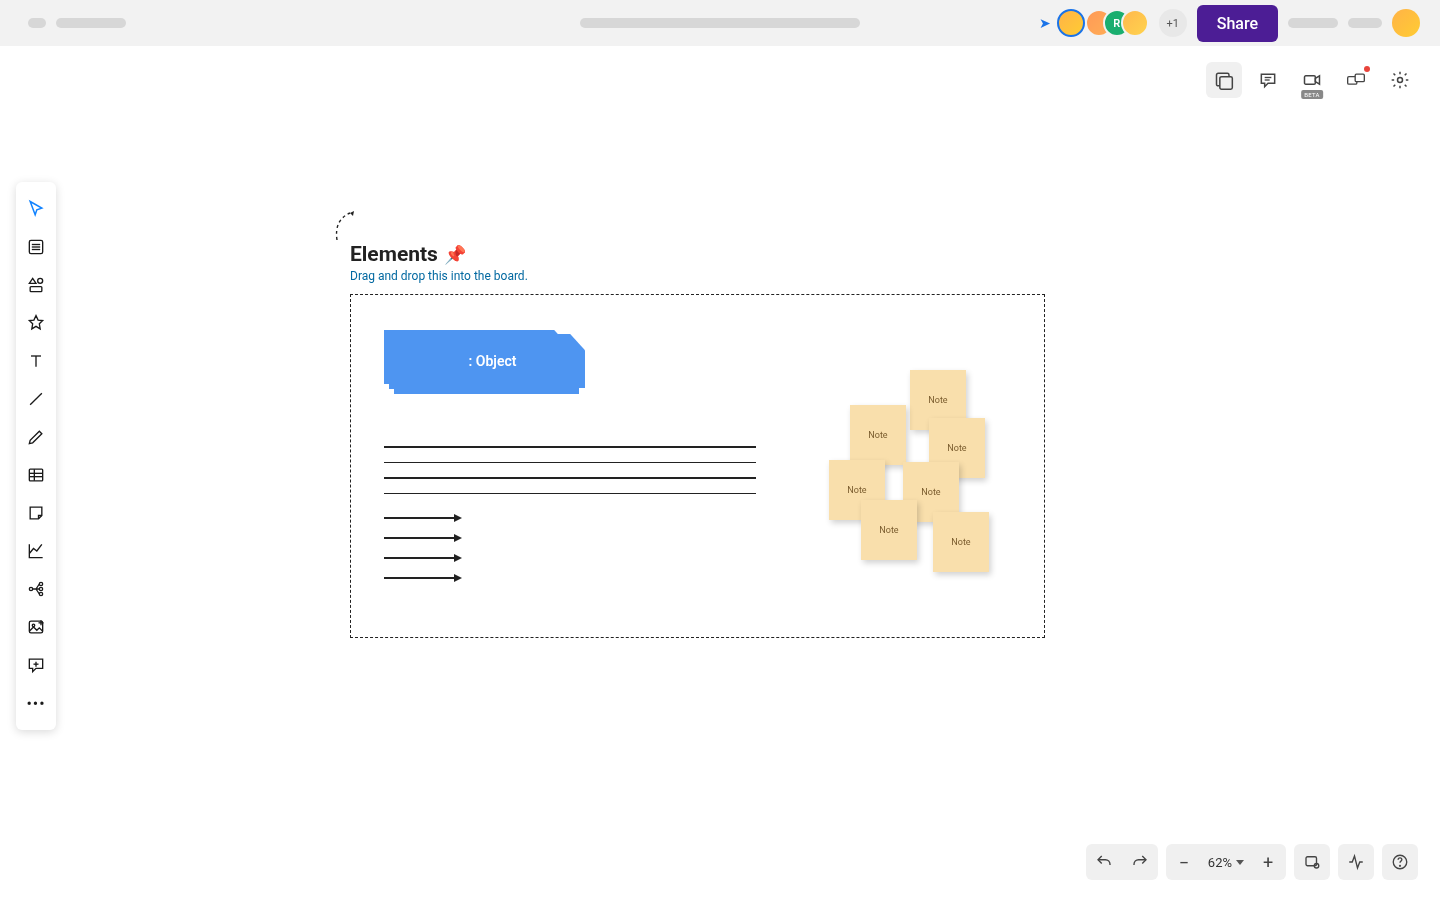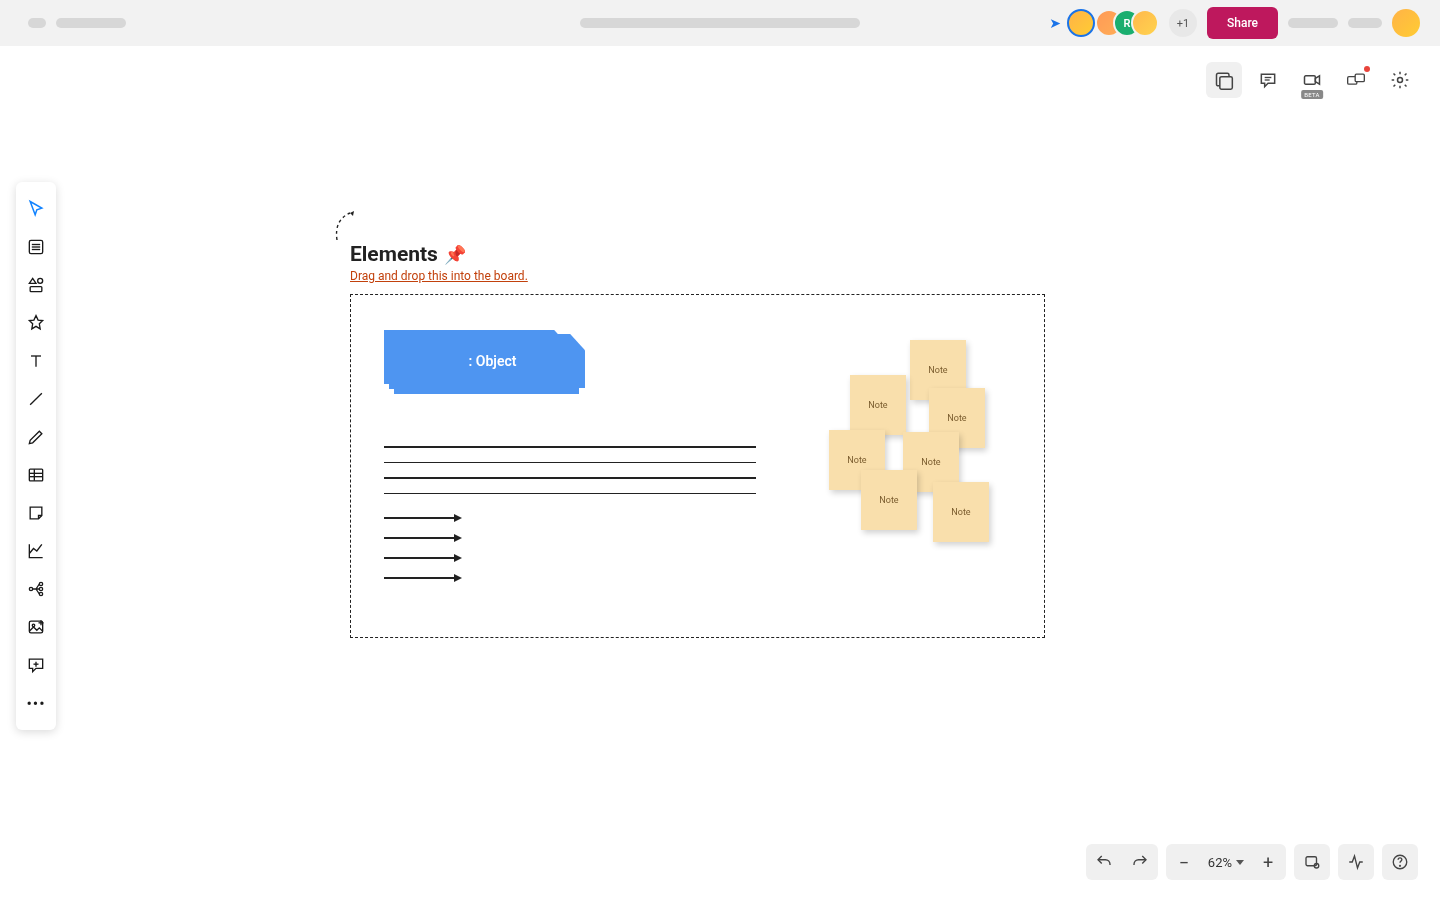--- a/index.html
+++ b/index.html
@@ -13,21 +13,21 @@
 .topbar .right { position:absolute; right:20px; display:flex; align-items:center; gap:10px; }
 .cursor-ind { color:#1a73e8; font-size:14px; margin-right:-4px; }
 .avatar { width:28px; height:28px; border-radius:50%; background:#ffd34e; position:relative; display:flex; align-items:center; justify-content:center; font-size:11px; font-weight:600; color:#fff; }
 .avatar.a1 { background:linear-gradient(135deg,#ffb347,#ffcc33); border:2px solid #1a73e8; }
 .avatar-group { display:flex; }
 .avatar-group .avatar { margin-left:-10px; border:2px solid #f2f2f2; }
 .avatar.g1 { background:linear-gradient(135deg,#ff9a56,#ffad56); }
 .avatar.g2 { background:#1aae6f; }
 .avatar.g3 { background:linear-gradient(135deg,#ffb84d,#ffd34e); }
 .plus-badge { width:28px; height:28px; border-radius:50%; background:#e8e8e8; display:flex; align-items:center; justify-content:center; font-size:11px; color:#555; }
-.share-btn { background:#be185d; color:#fff; border:none; border-radius:6px; padding:9px 20px; font-size:12px; font-weight:500; cursor:pointer; }
+.share-btn { background:#4c1d95; color:#fff; border:none; border-radius:6px; padding:9px 20px; font-size:16px; font-weight:500; cursor:pointer; }
 .avatar.profile { background:linear-gradient(135deg,#ffb347,#ffcc33); }
 
 
 .right-actions { position:absolute; top:62px; right:22px; display:flex; gap:8px; }
 .ra-btn { width:36px; height:36px; background:#f0f0f0; border-radius:6px; display:flex; align-items:center; justify-content:center; cursor:pointer; position:relative; color:#444; }
 .ra-btn.white { background:#fff; }
 .ra-btn svg { width:20px; height:20px; }
 .beta-badge { position:absolute; bottom:-1px; left:50%; transform:translateX(-50%); font-size:6px; background:#888; color:#fff; padding:1px 3px; border-radius:2px; letter-spacing:0.3px; }
 .red-dot { position:absolute; top:4px; right:4px; width:6px; height:6px; background:#e8443b; border-radius:50%; }
 
@@ -36,21 +36,21 @@
 .lt-btn { width:40px; height:38px; display:flex; align-items:center; justify-content:center; cursor:pointer; color:#1a1a1a; }
 .lt-btn.active svg { stroke:#1283ff; fill:none; }
 .lt-btn svg { width:20px; height:20px; stroke:#1a1a1a; fill:none; stroke-width:1.6; }
 .lt-more { font-size:16px; letter-spacing:1px; color:#1a1a1a; }
 
 
 .canvas { position:absolute; inset:0; }
 .swoosh { position:absolute; left:332px; top:205px; }
 .elements-title { position:absolute; left:350px; top:242px; display:flex; align-items:center; gap:6px; font-weight:700; font-size:21px; color:#222; }
 .pin { font-size:18px; }
-.elements-sub { position:absolute; left:350px; top:269px; font-size:12px; color:#c2410c;text-decoration:underline; }
+.elements-sub { position:absolute; left:350px; top:269px; font-size:12px; color:#0369a1; }
 .dashed-box { position:absolute; left:350px; top:294px; width:695px; height:344px; border:1.5px dashed #222; }
 
 
 .obj-stack { position:absolute; left:384px; top:330px; }
 .obj-card { position:absolute; width:185px; height:54px; background:#4e95f1; color:#fff; display:flex; align-items:center; justify-content:center; font-weight:600; font-size:14px; clip-path:polygon(0 0, 92% 0, 100% 30%, 100% 100%, 0 100%); }
 .obj-card.c1 { left:0; top:0; }
 .obj-card.c2 { left:5px; top:5px; }
 .obj-card.c3 { left:10px; top:10px; }
 .obj-card.c4 { left:16px; top:4px; }
 
@@ -59,21 +59,21 @@
 .hline { width:372px; height:1.5px; background:#222; margin-bottom:14px; }
 
 
 .arrows { position:absolute; left:384px; top:514px; }
 .arrow-row { display:flex; align-items:center; margin-bottom:12px; }
 .arrow-line { width:70px; height:1.5px; background:#222; }
 .arrow-head { width:0; height:0; border-left:8px solid #222; border-top:4px solid transparent; border-bottom:4px solid transparent; }
 
 
 .notes { position:absolute; left:825px; top:330px; width:200px; height:230px; }
-.note { position:absolute; width:56px; height:60px; background:#f9dfac; box-shadow:2px 3px 6px rgba(0,0,0,0.18); display:flex; align-items:center; justify-content:center; font-size:9px; color:#7a5c2e; }
+.note { position:absolute; width:56px; height:60px; background:#f9dfac; box-shadow:2px 3px 6px rgba(0,0,0,0.18); display:flex; align-items:center; justify-content:center; font-size:9px; color:#7a5c2e;margin-top:30px; }
 .note.n1 { left:85px; top:10px; }
 .note.n2 { left:25px; top:45px; }
 .note.n3 { left:104px; top:58px; }
 .note.n4 { left:4px; top:100px; }
 .note.n5 { left:78px; top:102px; }
 .note.n6 { left:36px; top:140px; }
 .note.n7 { left:108px; top:152px; }
 
 
 .bottom-bar { position:absolute; bottom:20px; right:22px; display:flex; gap:8px; align-items:center; }

